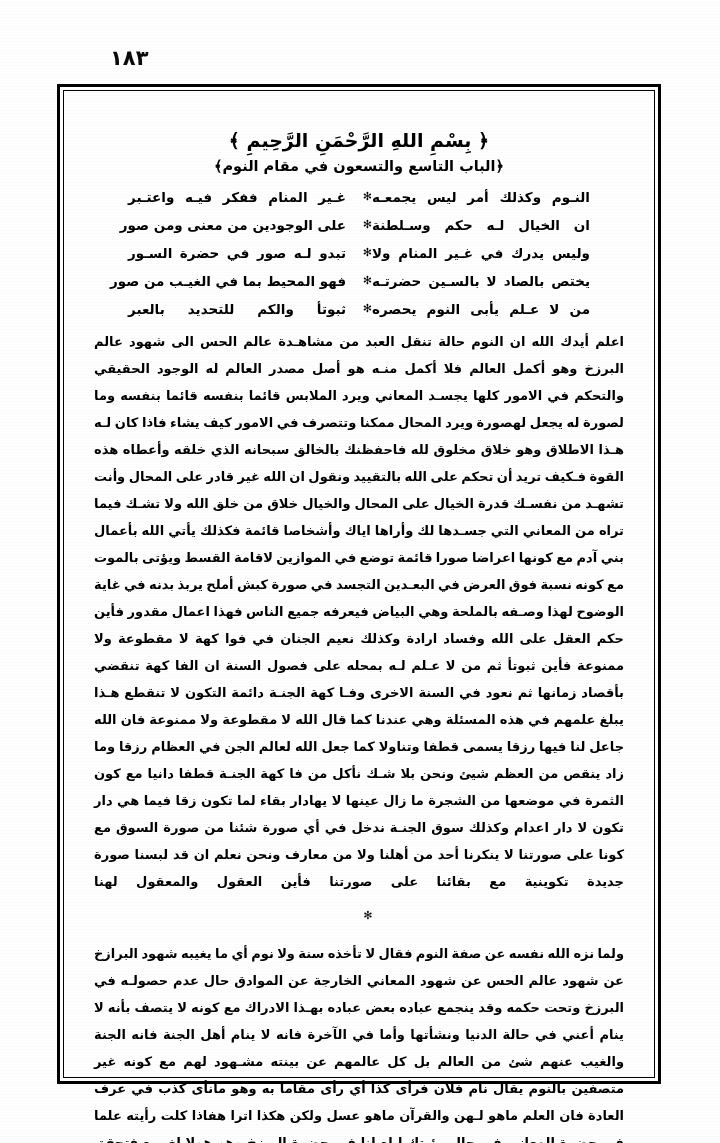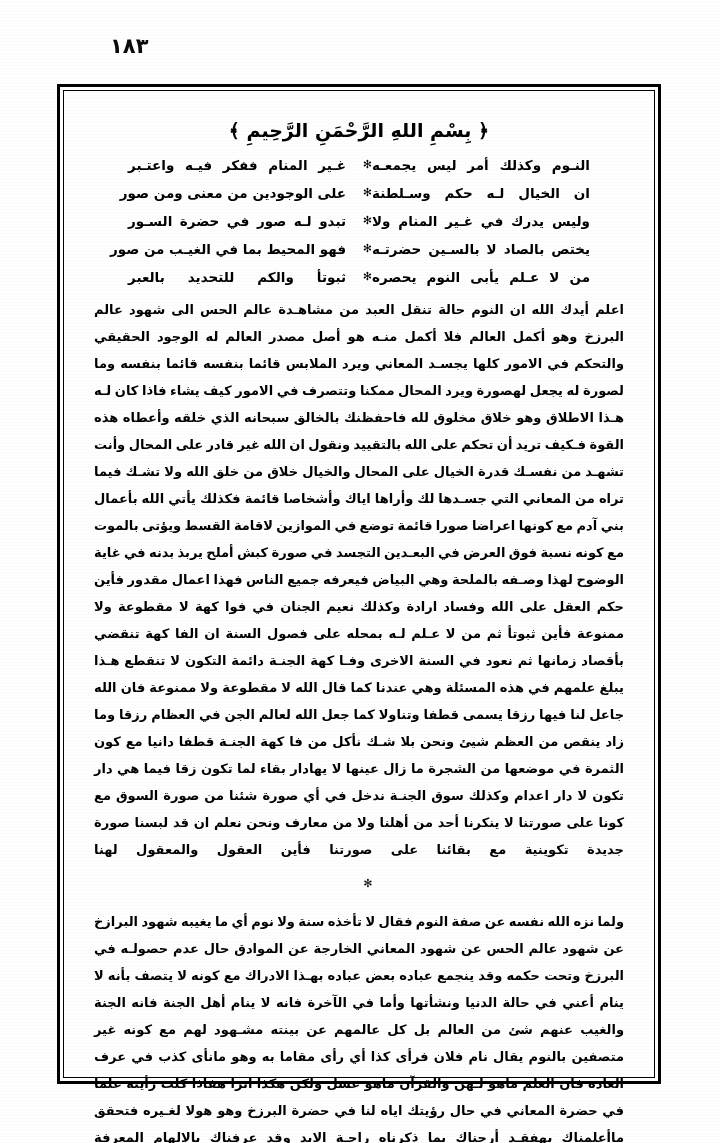--- a/index.html
+++ b/index.html
@@ -19,21 +19,21 @@
 
   #page {
     position: absolute;
     inset: 0;
     background: #fefefe;
   }
 
   
   #folio {
     position: absolute;
-    top: 36px;
+    top: 48px;
     left: 110px;
     font-size: 21px;
     font-weight: 700;
     letter-spacing: 1px;
     line-height: 1;
     direction: rtl;
     color: #0a0a0a;
   }
 
   
@@ -67,21 +67,21 @@
     text-align-last: justify;
   }
 
   
   .basmala {
     text-align: center;
     text-align-last: center;
     font-size: 19px;
     font-weight: 700;
     line-height: 1.35;
-    margin: 8px 0 3px 0;
+    margin: 18px 0 3px 0;
     letter-spacing: 0.5px;
     white-space: nowrap;
   }
   .chapter-title {
     text-align: center;
     text-align-last: center;
     font-size: 14.5px;
     font-weight: 700;
     line-height: 1.3;
     margin: 0 0 4px 0;
@@ -170,20 +170,21 @@
   <div id="folio">١٨٣</div>
 
   <div id="frame">
     <div id="frame-inner"></div>
   </div>
 
   <div id="content">
 
     <div class="basmala">﴿ بِسْمِ اللهِ الرَّحْمَنِ الرَّحِيمِ ﴾</div>
 
+    <div class="chapter-title">﴿الباب التاسع والتسعون في مقام النوم﴾</div>
 
     <div class="poem">
 
       <div class="verse">
         <span class="hemistich">النـوم وكذلك أمر ليس يجمعـه</span>
         <span class="verse-sep">✻</span>
         <span class="hemistich">غـير المنام ففكر فيـه واعتـبر</span>
       </div>
 
       <div class="verse">

